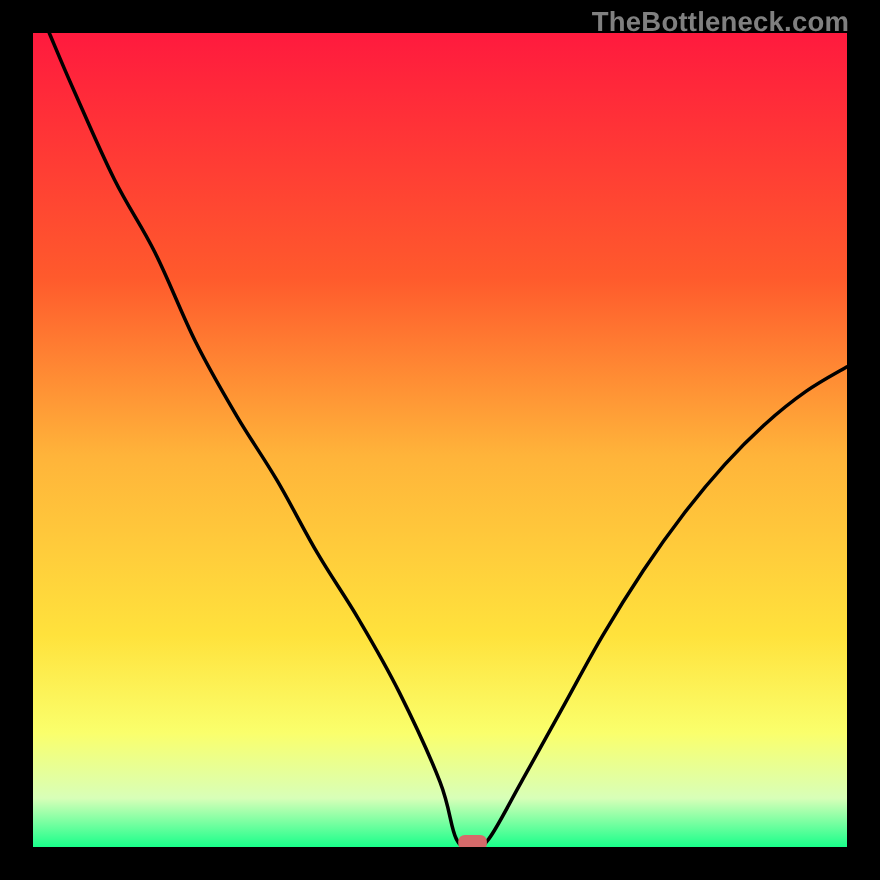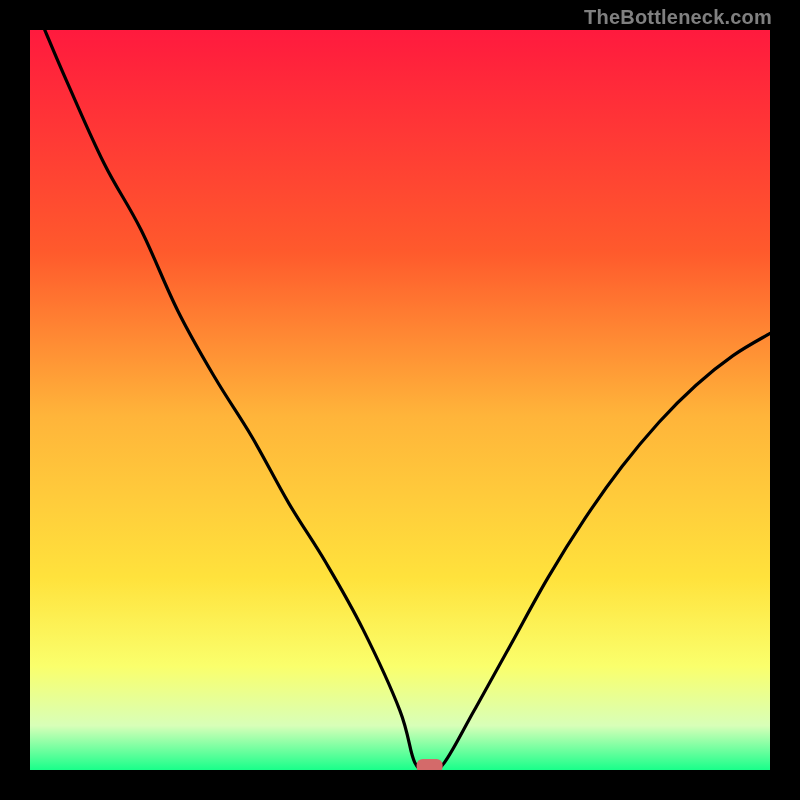--- a/index.html
+++ b/index.html
@@ -25,21 +25,21 @@
     top: 30px;
     width: 740px;
     height: 740px;
     overflow: hidden;
   }
   .watermark {
     position: absolute;
     top: 6px;
     right: 28px;
     color: #808080;
-    font-size: 20px;
+    font-size: 25px;
     font-weight: 600;
     letter-spacing: 0.2px;
     user-select: none;
     margin-left: 41px;
   }
 </style>
 </head>
 <body>
 
 <div class="frame">

